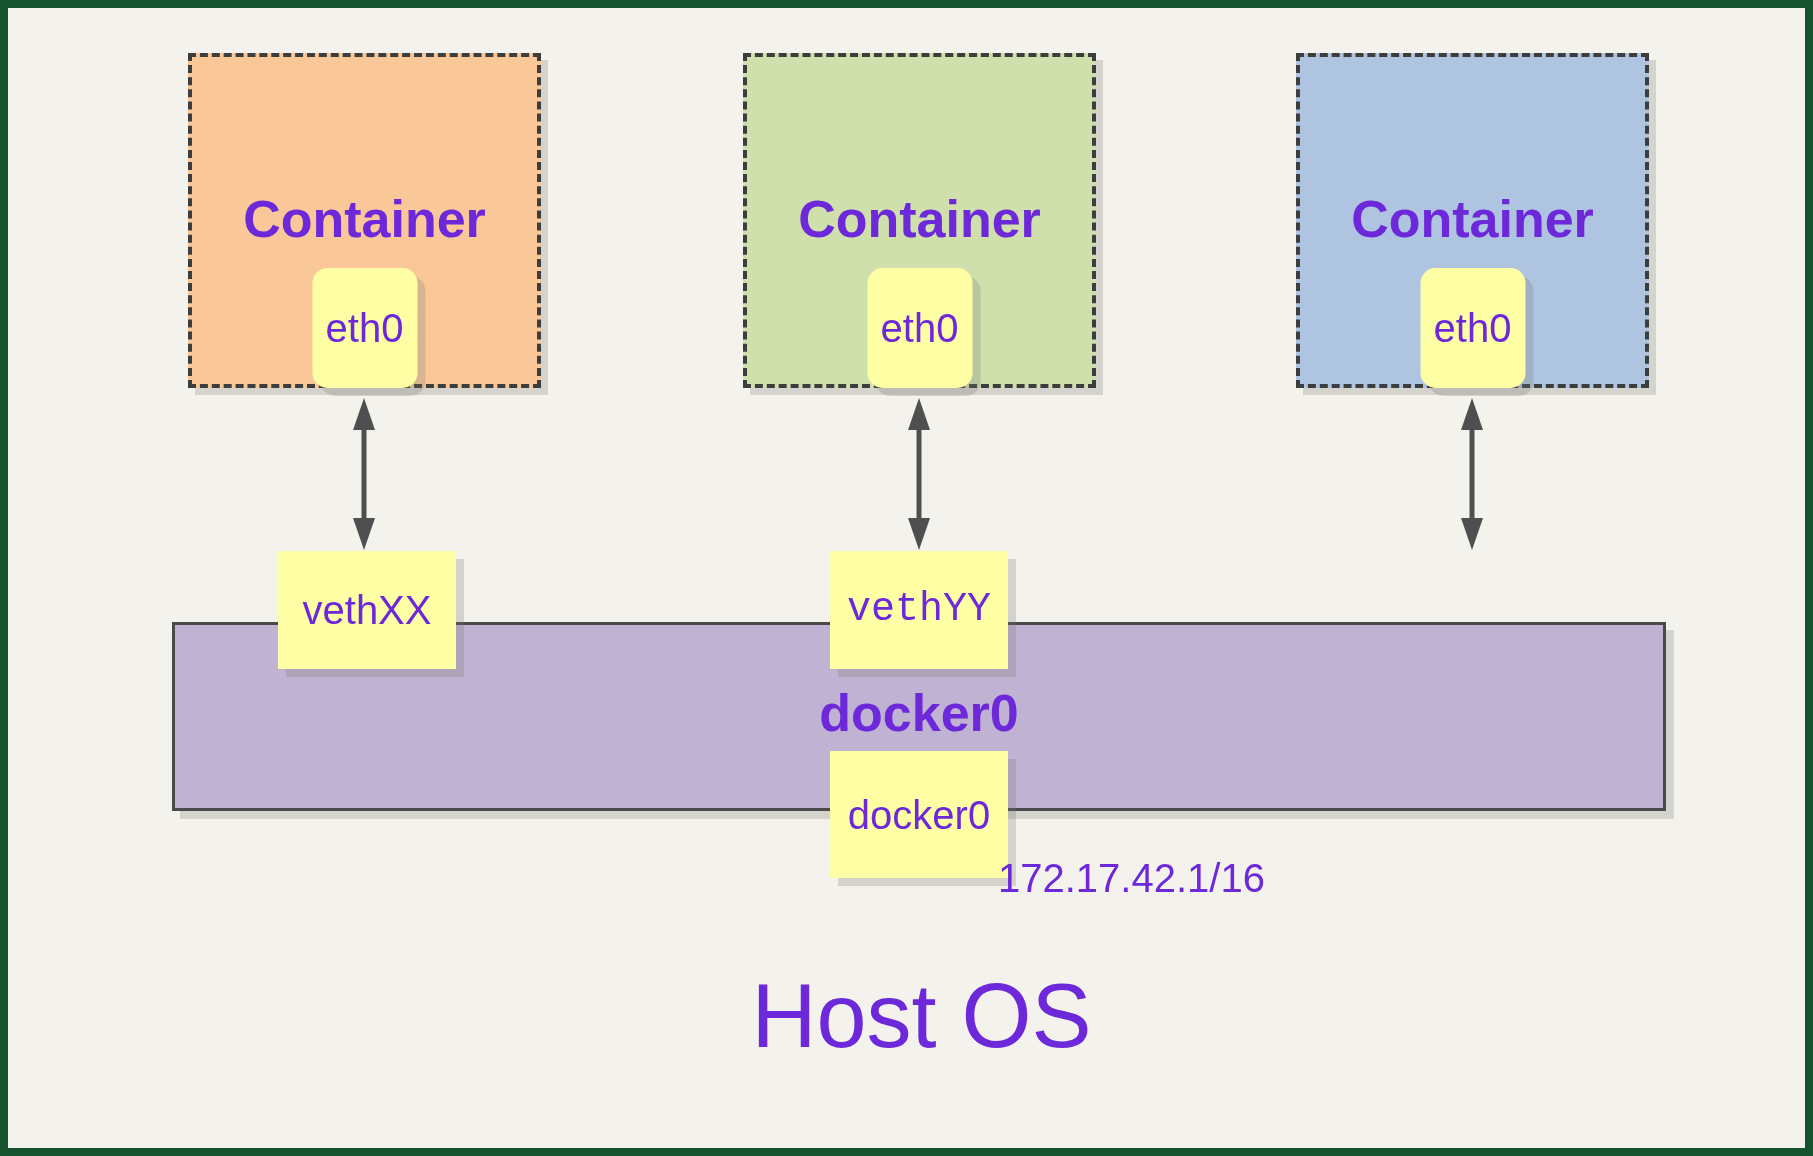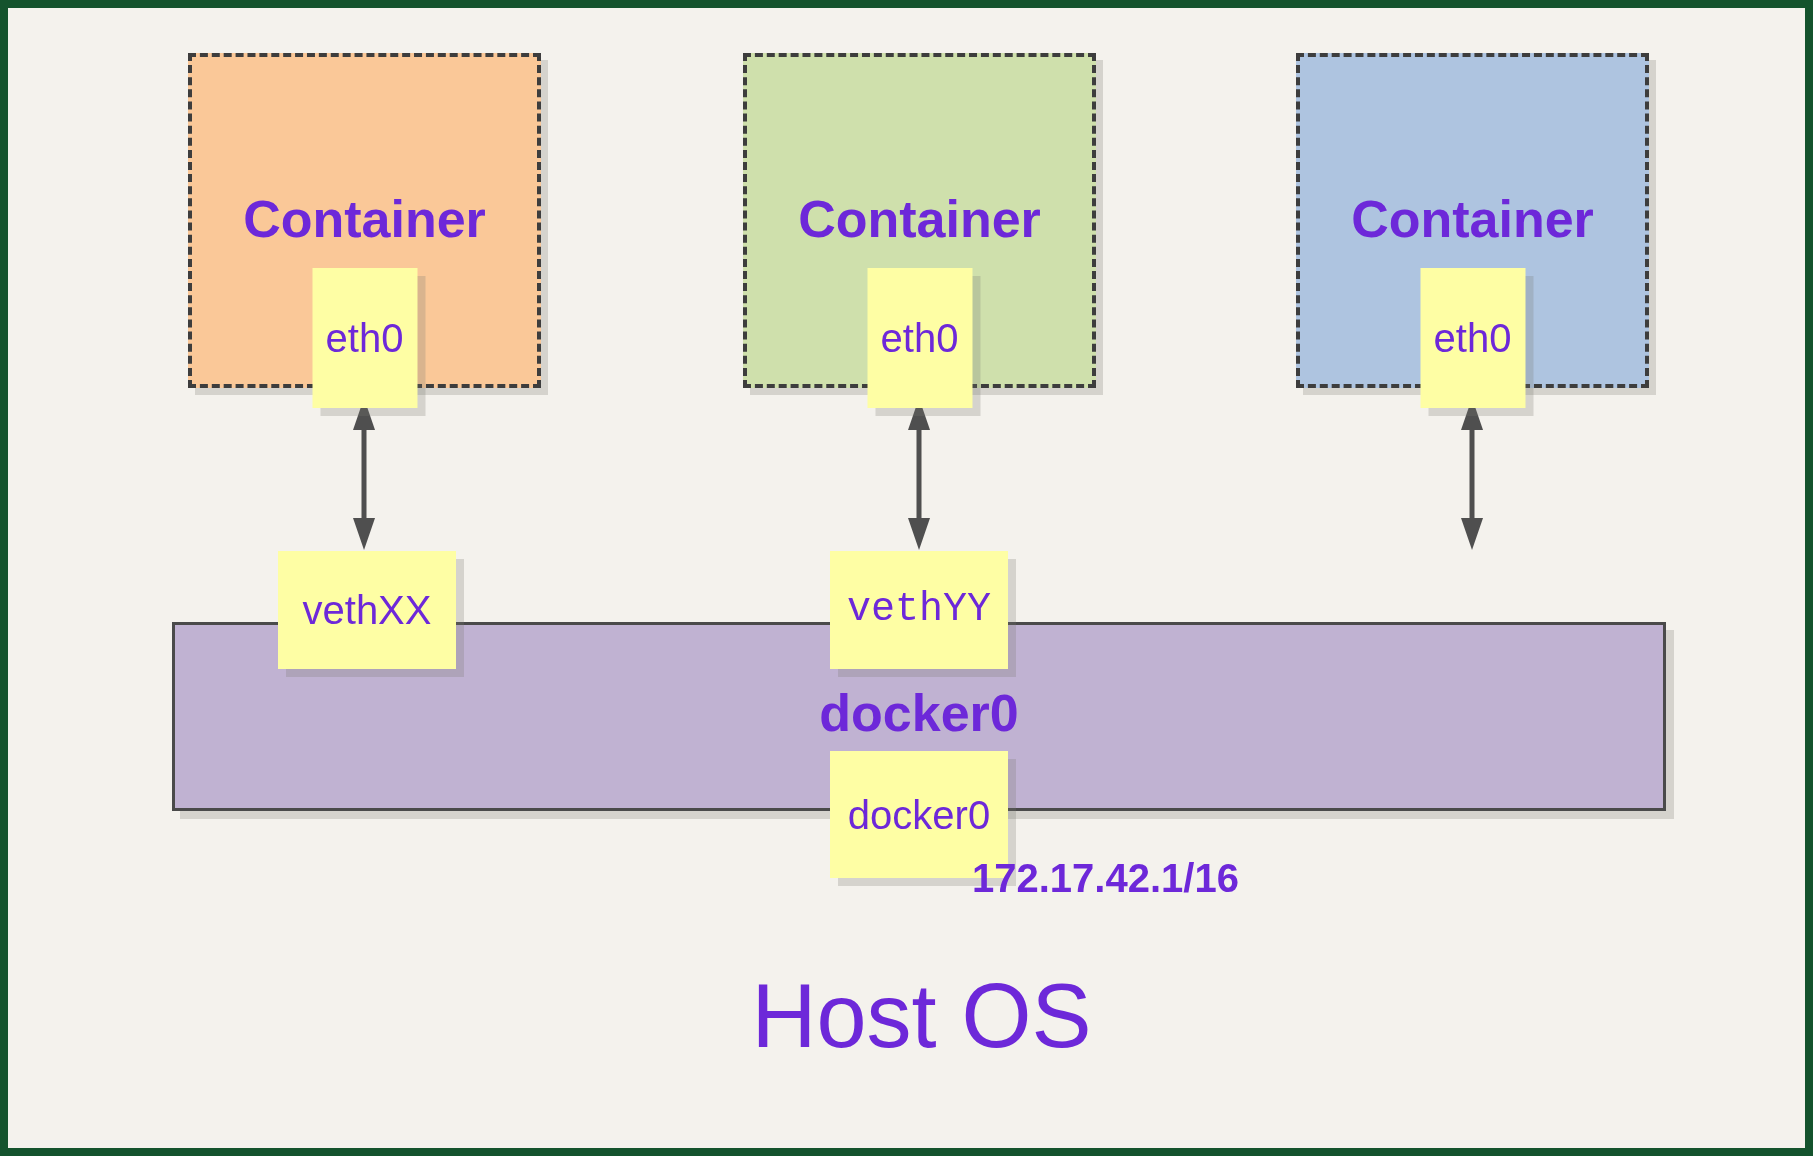--- a/index.html
+++ b/index.html
@@ -40,22 +40,23 @@
     background:#FEFEA4;
     display:flex;align-items:center;justify-content:center;
     font-size:40px;
     line-height:1;
     box-shadow:8px 8px 0 rgba(120,118,110,0.25);
   }
   .eth-chip{
     left:50%;
     transform:translateX(-50%);
     top:211px;
-    width:105px;height:140px;
+    width:105px;height:120px;
     z-index:3;
+    border-radius:15px;
   }
   .veth-chip{
     top:543px;
     width:178px;height:118px;
     z-index:3;
   }
   .veth-chip.col-1{left:270px;}
   .veth-chip.col-2{left:822px;font-family:Liberation Mono, monospace;}
   .veth-chip.col-3{left:1375px;}
   
@@ -90,25 +91,24 @@
     line-height:1;
   }
   .docker-chip{
     left:822px;top:743px;
     width:178px;height:127px;
     z-index:3;
   }
   
   .ip-label{
     position:absolute;
-    left:964px;top:850px;
+    left:990px;top:850px;
     font-size:40px;
     line-height:1;
     z-index:4;
-    font-weight:bold;
   }
   .host-os-label{
     position:absolute;
     left:0;width:100%;
     top:963px;
     text-align:center;
     font-size:90px;
     font-weight:normal;
     line-height:1;
     margin-left:15px;

